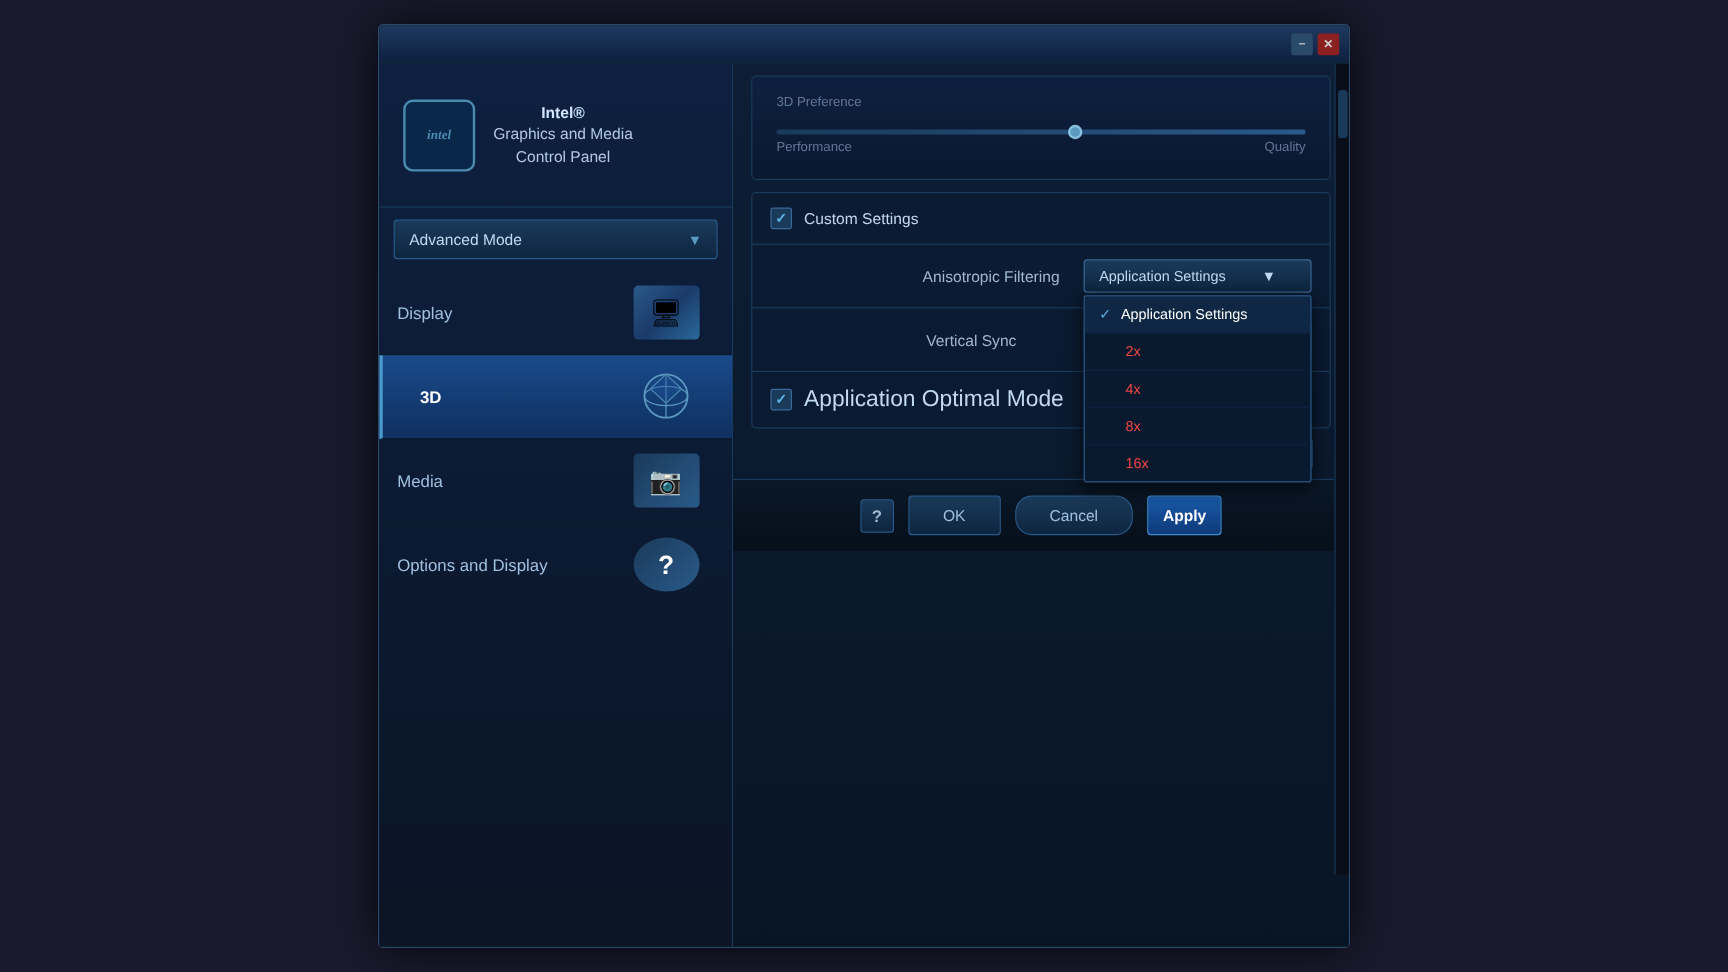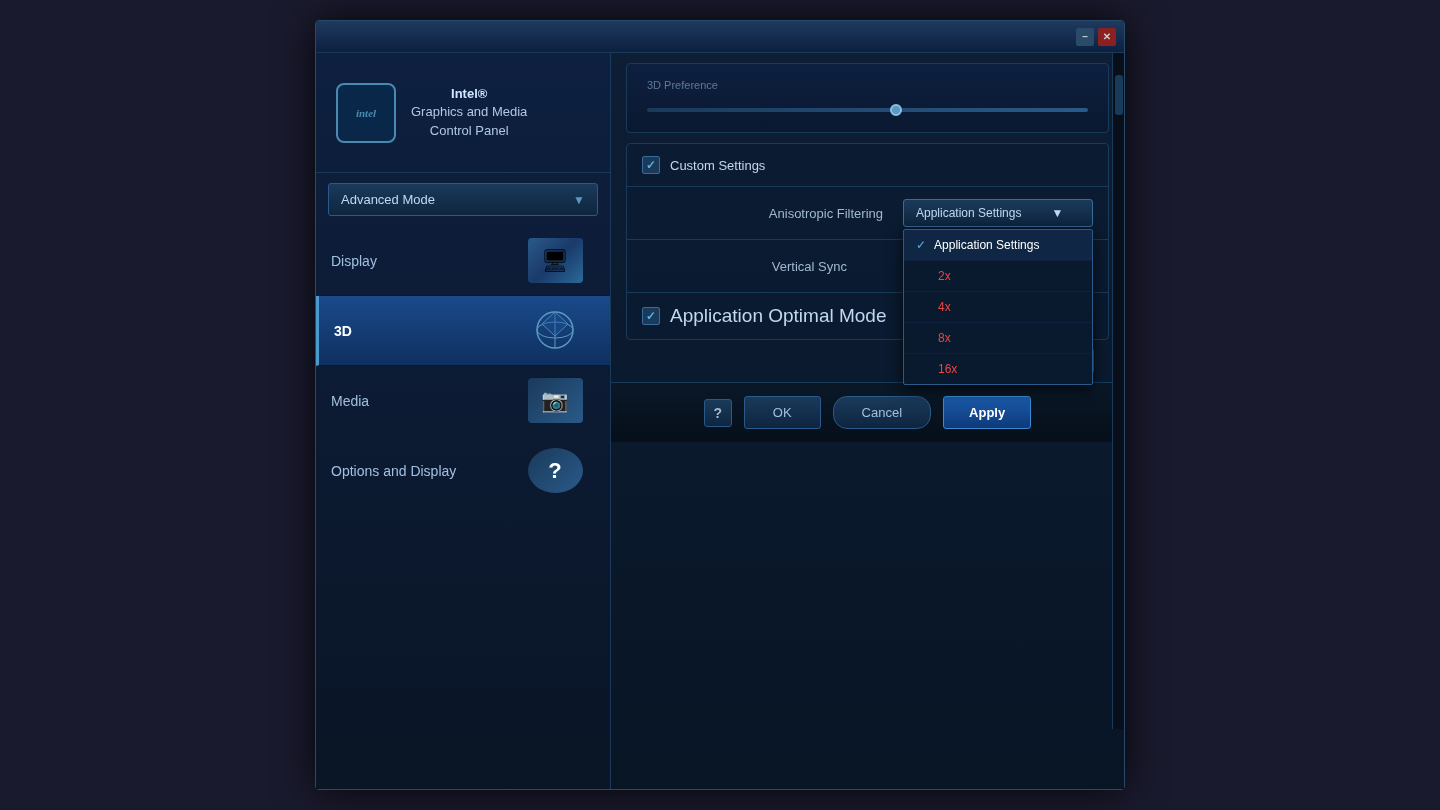--- a/index.html
+++ b/index.html
@@ -153,20 +153,21 @@
     .nav-item-label {
       color: #a0c0e0;
       font-size: 14px;
       font-weight: normal;
       z-index: 2;
     }
 
     .nav-item.active .nav-item-label {
       color: #ffffff;
       font-weight: bold;
+      margin-left: 16px;
     }
 
     .nav-item-icon {
       width: 80px;
       height: 65px;
       position: relative;
       display: flex;
       align-items: center;
       justify-content: center;
     }
@@ -498,21 +499,21 @@
       padding: 8px 28px;
       color: #a0c0e0;
       font-size: 13px;
       cursor: pointer;
     }
 
     .btn-apply {
       background: linear-gradient(180deg, #1a5aaa 0%, #0e3a7a 100%);
       border: 1px solid #3a8ad0;
       border-radius: 3px;
-      padding: 8px 25px;
+      padding: 8px 12px;
       color: #ffffff;
       font-size: 13px;
       font-weight: bold;
       cursor: pointer;
     }
 
     
     .scroll-track {
       position: absolute;
       right: 0;
@@ -595,20 +596,24 @@
       </div>
     </div>
 
     <div class="content-area">
 
       <div class="pref-section">
         <div class="pref-label">3D Preference</div>
         <div class="slider-container">
           <div class="slider-track">
             <div class="slider-thumb"></div>
+          </div>
+          <div class="slider-labels">
+            <span>Performance</span>
+            <span>Quality</span>
           </div>
         </div>
       </div>
 
       <div class="settings-section">
         <div class="custom-settings-row">
           <div class="checkbox-custom">
             <span class="checkmark">✓</span>
           </div>
           <span class="custom-settings-label">Custom Settings</span>

